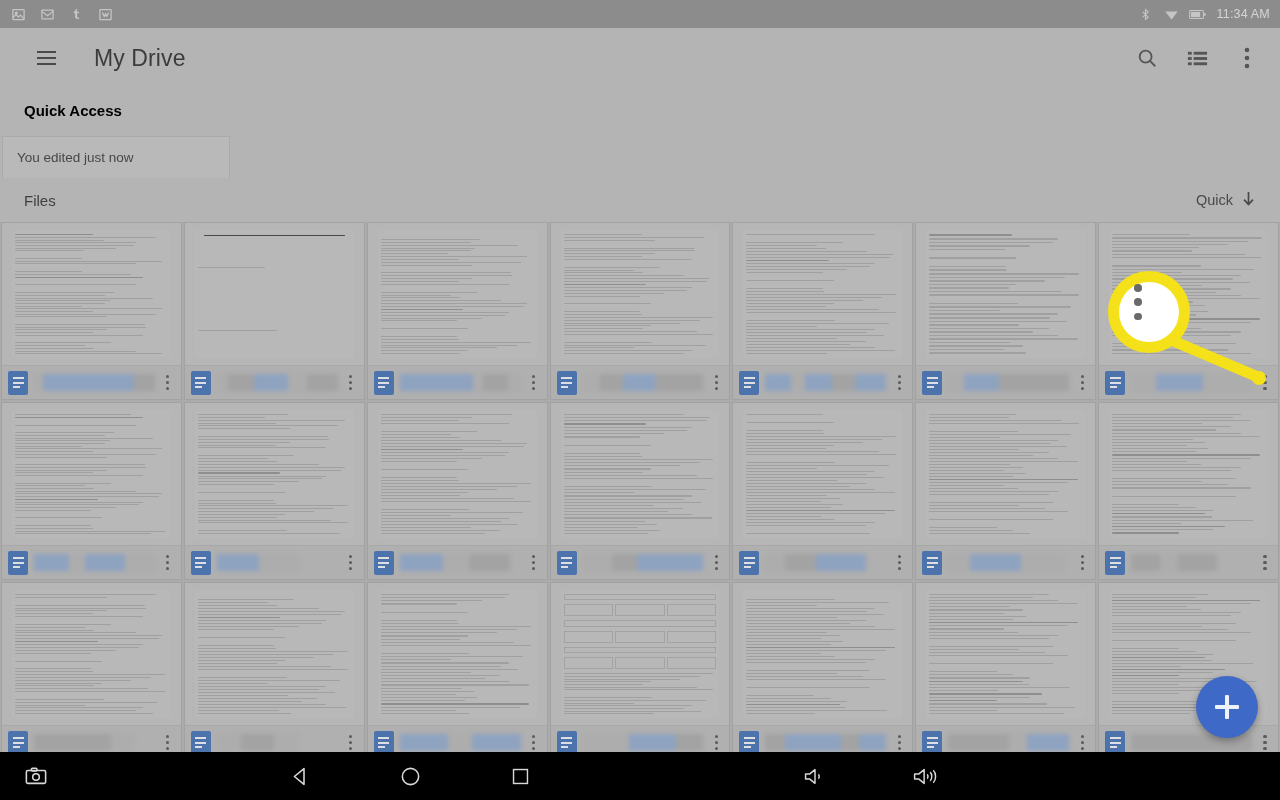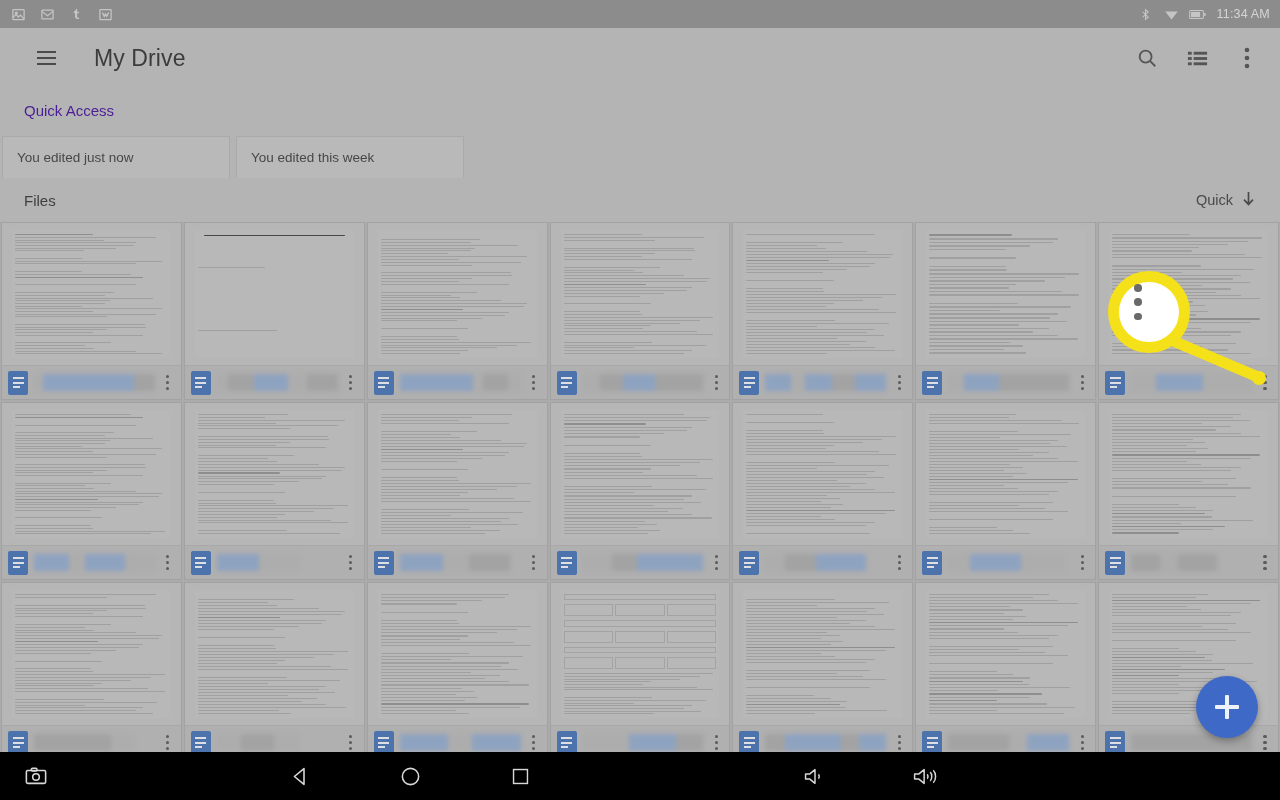--- a/index.html
+++ b/index.html
@@ -51,21 +51,21 @@
     width:30px; height:30px; display:flex; align-items:center;
     justify-content:center; cursor:pointer; color:#555;
   }
 
   
   .quick-sec{
     position:absolute; top:88px; left:0; width:1280px; height:90px;
     z-index:40;
   }
   .quick-title{
-    font-size:15px; color:#4c1d95; padding:14px 0 0 24px; font-weight:400;
+    font-size:15px; color:#000000; padding:14px 0 0 24px; font-weight:700;
   }
   .quick-row{
     position:absolute; top:48px; left:0; width:1280px; height:42px;
     display:flex; padding:0 2px; gap:6px; overflow:hidden;
   }
   .qa-card{
     flex:0 0 auto; height:42px; background:#b9b9b9;
     border:1px solid #aaa; border-bottom:none;
     display:flex; align-items:center; padding:0 14px;
     font-size:13.5px; color:#474747; position:relative;
@@ -276,23 +276,20 @@
     </div>
   </div>
 </div>
 
 <div class="quick-sec">
   <div class="quick-title">Quick Access</div>
   <div class="quick-row" id="qa-row">
       <div class="qa-card" style="width: 228px;">
         <span>You edited just now</span>
       </div>
-      <div class="qa-card" style="width: 228px;">
-        <span>You edited this week</span>
-      </div>
     </div>
 </div>
 
 <div class="files-hdr">
   <div class="files-label">Files</div>
   <div class="sort-ctl">
     <span>Quick</span>
     <span>
       <svg width="15" height="17" viewBox="0 0 16 18" fill="none" stroke="#4a4a4a" stroke-width="1.8">
           <path d="M8 2v13M3.2 10.2L8 15.3l4.8-5.1"></path>

